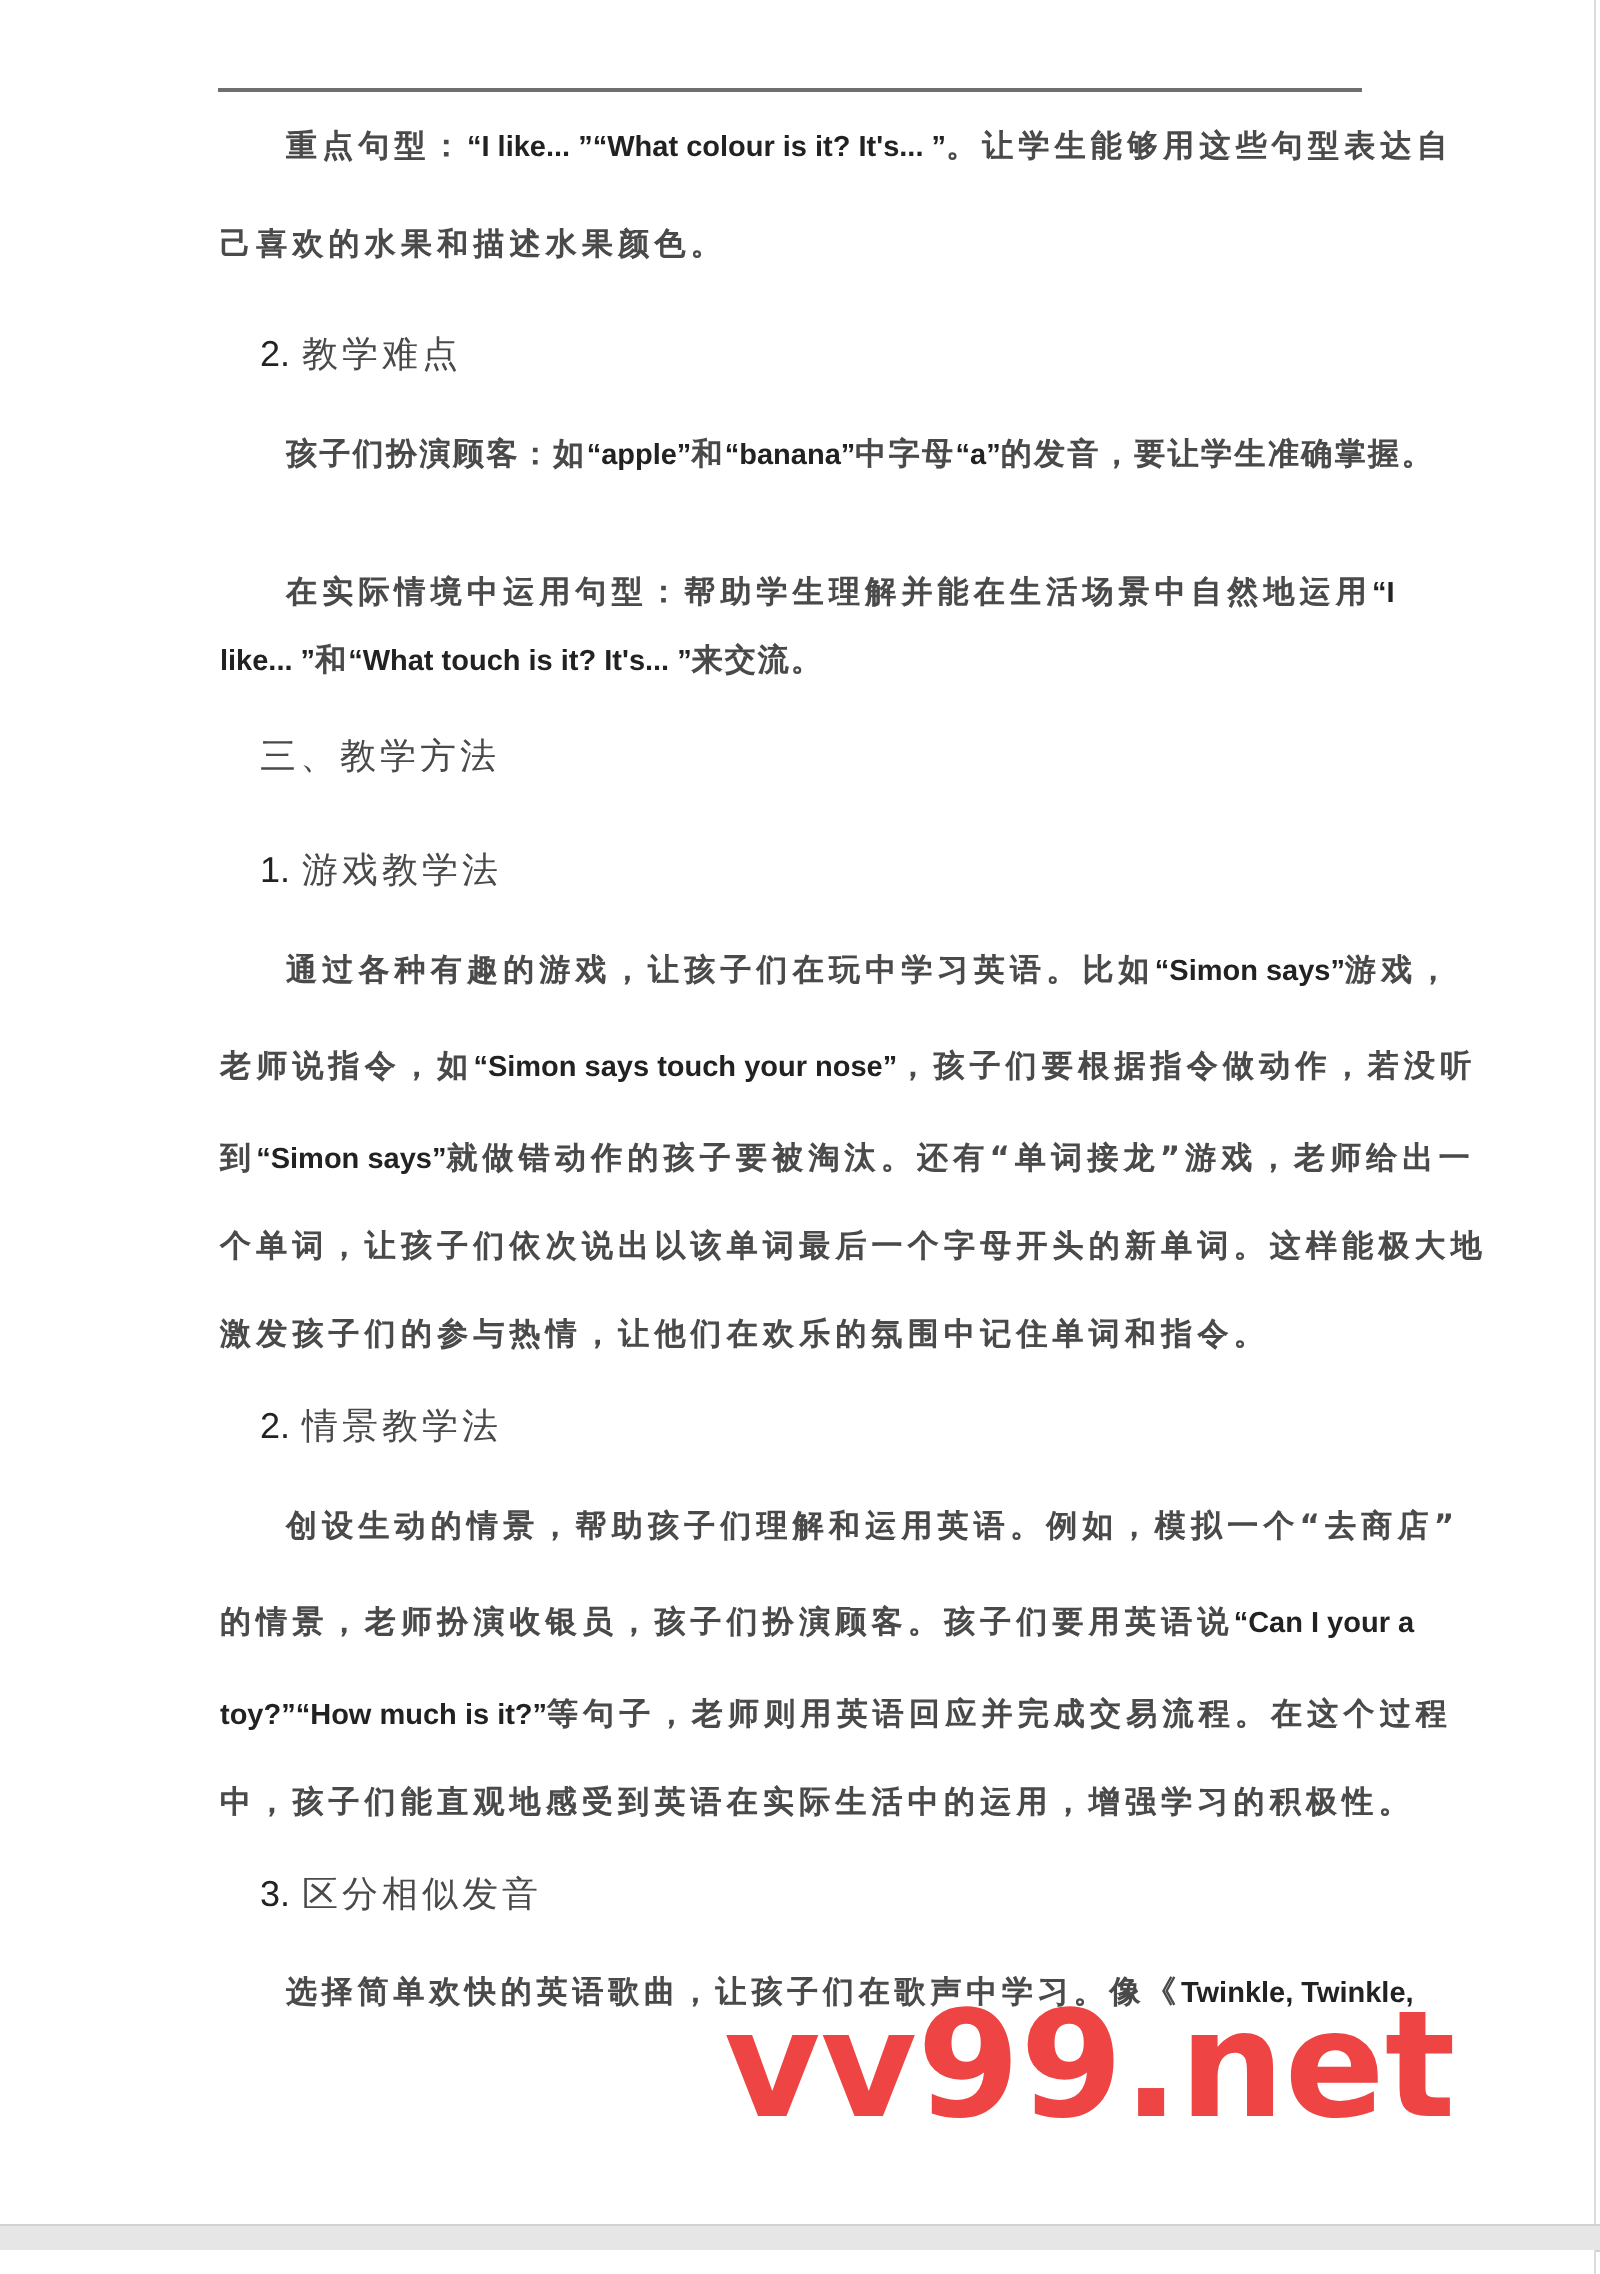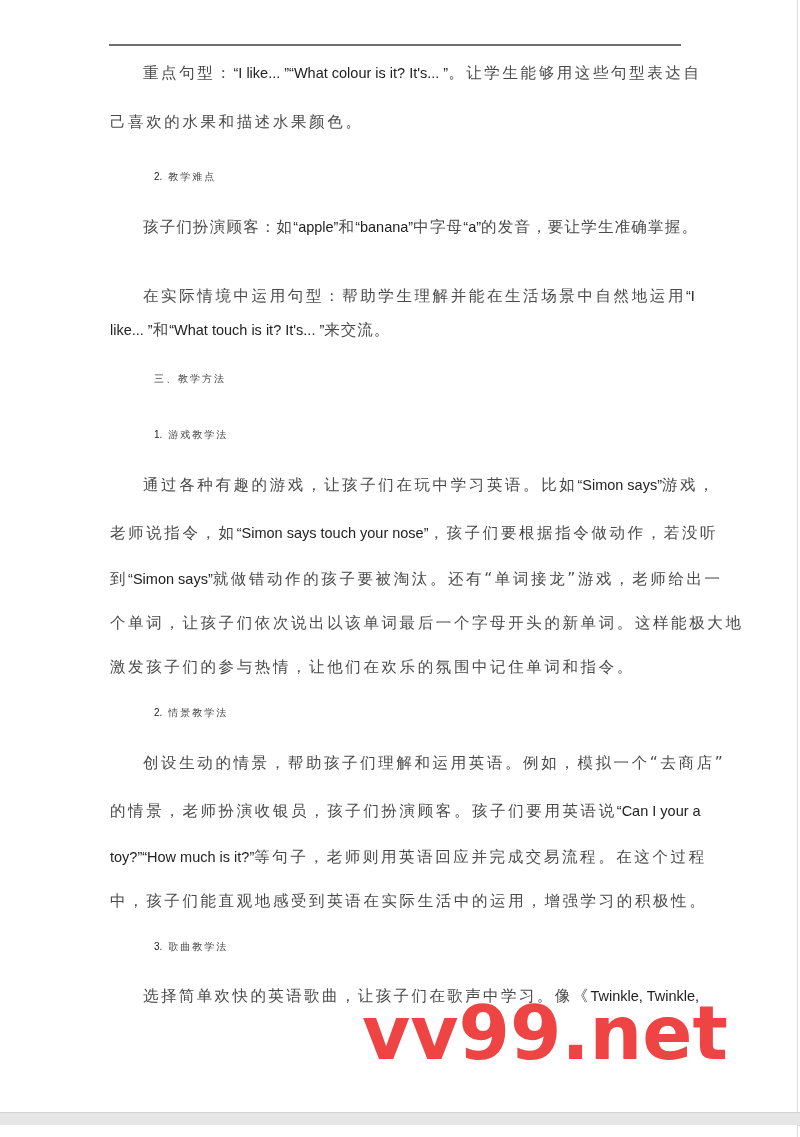--- a/index.html
+++ b/index.html
@@ -4,27 +4,27 @@
 <style>
   html, body { margin: 0; padding: 0; }
   body {
     width: 800px; height: 1137px; background: #ffffff; position: relative; overflow: hidden;
     font-family: "DejaVu Sans", "Liberation Sans", sans-serif; color: #3a3a3a;
   }
   .page { position: absolute; left: 0; top: 0; width: 797px; height: 1112px; background: #fff; border-right: 1px solid #dcdcdc; }
   .header-rule { position: absolute; left: 109px; top: 44px; width: 572px; height: 2px; background: #6f6f6f; }
   .line {
     position: absolute; left: 110px; width: 572px; font-size: 15.5px; line-height: 20px;
-    white-space: nowrap; letter-spacing: 2.6px; color: #4a4a4a;
+    white-space: nowrap; letter-spacing: 2.6px; color: #4a4a4a; font-weight: bold;
   }
   .line.indent { left: 143px; }
   .line .en { font-family: "Liberation Sans", sans-serif; letter-spacing: 0; color: #222; font-size: 14.5px; text-align: center; }
   .line.justify { text-align: justify; text-align-last: justify; width: 572px; }
   .line.justify.indent { width: 539px; }
-  .heading { position: absolute; left: 154px; font-size: 10px; line-height: 20px; letter-spacing: 2px; color: #4a4a4a; white-space: nowrap; }
+  .heading { position: absolute; left: 130px; font-size: 18px; line-height: 20px; letter-spacing: 2px; color: #4a4a4a; white-space: nowrap; }
   .heading .num { font-family: "Liberation Sans", sans-serif; color: #222; letter-spacing: 0; margin-right: 6px; }
   .watermark {
     position: absolute; left: 362px; top: 993px; font-family: "DejaVu Sans", sans-serif; font-weight: bold;
     font-size: 74px; line-height: 80px; color: #ef4444; letter-spacing: 0px; z-index: 0;
   }
   .content { position: relative; z-index: 1; }
   .page-gap { position: absolute; left: 0; top: 1112px; width: 800px; height: 12px; background: #e6e6e6; border-top: 1px solid #d2d2d2; border-bottom: 1px solid #d2d2d2; }
   .next-page { position: absolute; left: 0; top: 1125px; width: 797px; height: 12px; background: #fff; border-right: 1px solid #dcdcdc; }
 </style>
 </head>
@@ -56,20 +56,20 @@
     <div class="line justify" style="top:613px"><span>个单词，让孩子们依次说出以该单词最后一个字母开头的新单词。这样能极大地</span></div>
     <div class="line" style="top:657px"><span>激发孩子们的参与热情，让他们在欢乐的氛围中记住单词和指令。</span></div>
 
     <div class="heading" style="top:703px"><span class="num">2.</span><span>情景教学法</span></div>
 
     <div class="line indent justify" style="top:753px"><span>创设生动的情景，帮助孩子们理解和运用英语。例如，模拟一个“去商店”</span></div>
     <div class="line justify" style="top:801px"><span>的情景，老师扮演收银员，孩子们扮演顾客。孩子们要用英语说</span><span class="en">“Can  I  your  a</span></div>
     <div class="line justify" style="top:847px"><span class="en">toy?”“How much is it?”</span><span>等句子，老师则用英语回应并完成交易流程。在这个过程</span></div>
     <div class="line" style="top:891px"><span>中，孩子们能直观地感受到英语在实际生活中的运用，增强学习的积极性。</span></div>
 
-    <div class="heading" style="top:937px"><span class="num">3.</span><span>歌曲教学法</span></div>
+    <div class="heading" style="top:937px"><span class="num">3.</span><span>区分相似发音</span></div>
 
     <div class="line indent" style="top:986px; letter-spacing:2.4px"><span>选择简单欢快的英语歌曲，让孩子们在歌声中学习。像《</span><span class="en">Twinkle,  Twinkle,</span></div>
   </div>
 </div>
 
 <div class="page-gap"></div>
 <div class="next-page"></div>
 
 </body></html>

